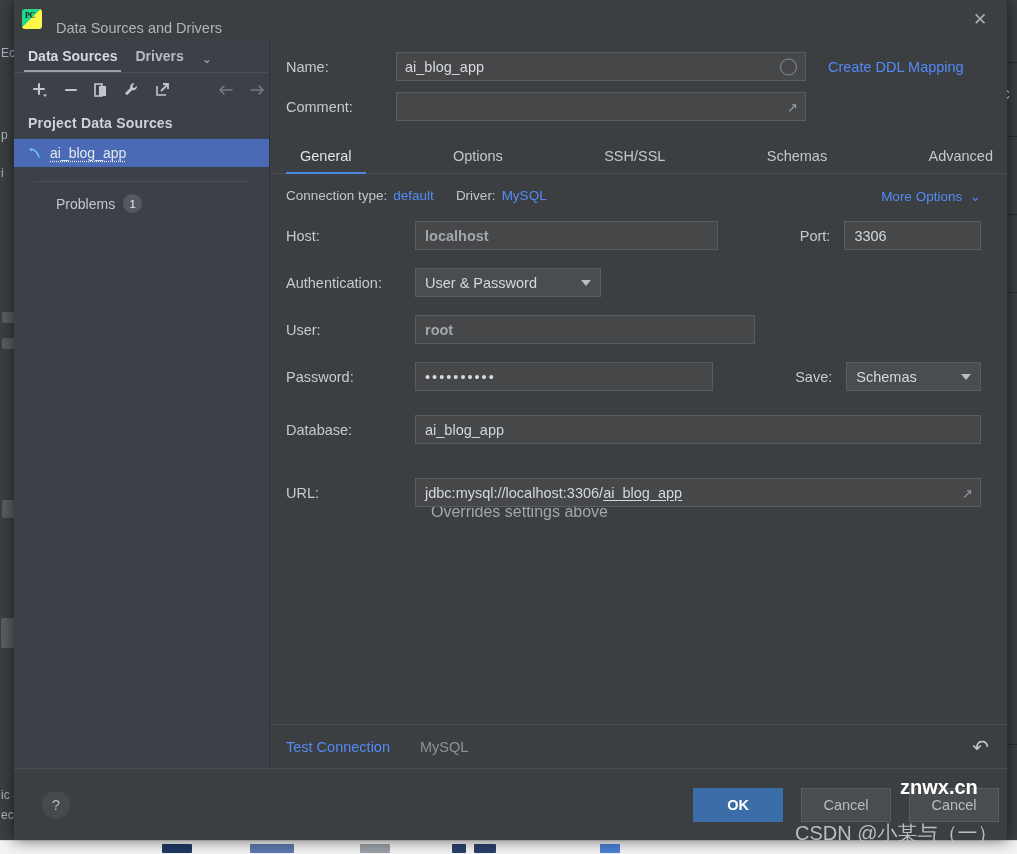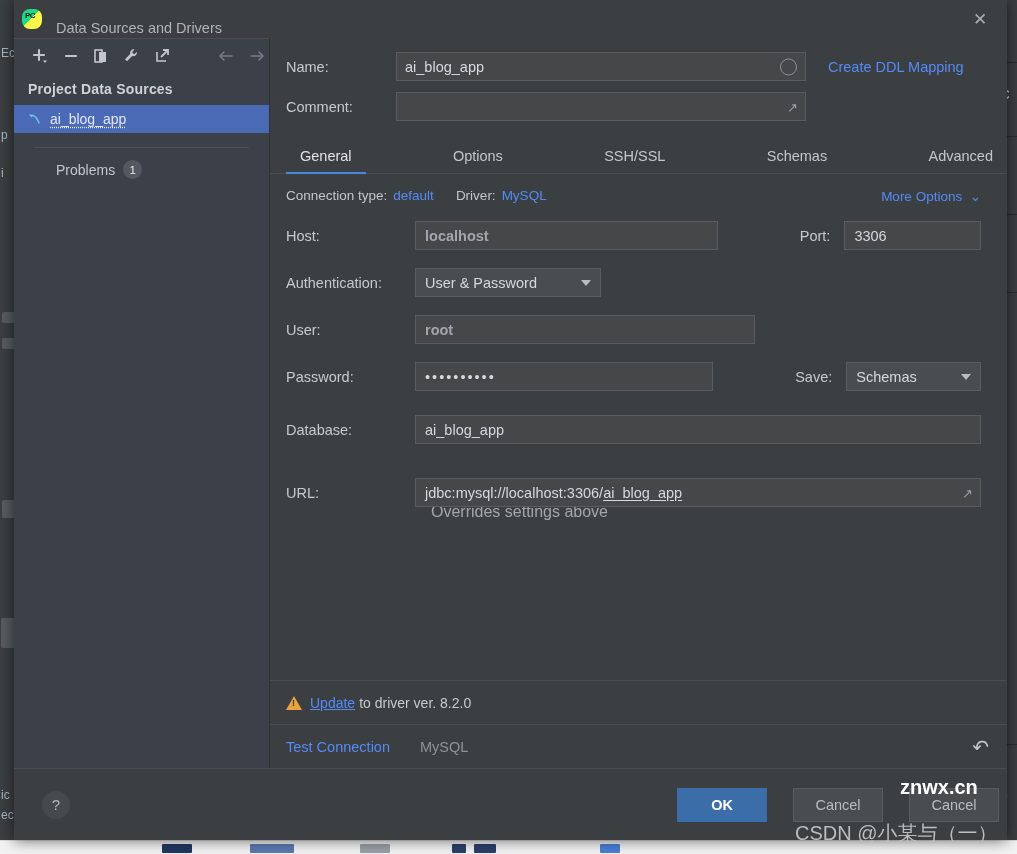--- a/index.html
+++ b/index.html
@@ -43,23 +43,23 @@
     box-shadow: 0 0 14px rgba(0,0,0,0.6);
     display: flex; flex-direction: column;
   }
 
   
   .titlebar {
     height: 38px; flex: 0 0 38px; position: relative;
     background: #3c3f41; display: flex; align-items: center;
   }
   .pc-logo {
-    width: 20px; height: 20px; margin-left: 8px; border-radius: 8px;
+    width: 20px; height: 20px; margin-left: 8px; border-radius: 3px;
     background: linear-gradient(135deg,#21d789 0%, #21d789 45%, #fcf84a 46%, #fcf84a 100%);
-    position: relative; flex: 0 0 20px;
+    position: relative; flex: 0 0 20px; font-family: Liberation Serif, serif;
   }
   .pc-logo span {
     position: absolute; left: 3px; top: 2px; font-size: 8px; font-weight: bold;
     color: #1f1f1f; letter-spacing: -0.5px;
   }
   .title-text { margin-left: 14px; color: #b0b3b8; font-size: 14.5px; margin-top: 18px; }
   .close-btn {
     position: absolute; right: 12px; top: 8px; width: 30px; height: 22px;
     display: flex; align-items: center; justify-content: center;
     color: #a9adb3; font-size: 17px; line-height: 1; cursor: default;
@@ -208,21 +208,21 @@
 
   .btn-bar {
     height: 72px; flex: 0 0 72px; border-top: 1px solid #4a4e50;
     display: flex; align-items: center; padding: 0 18px; position: relative;
   }
   .help-btn {
     width: 28px; height: 28px; border-radius: 50%; background: #474a4c;
     display: flex; align-items: center; justify-content: center;
     color: #b6babe; font-size: 15px; cursor: default; margin-left: 10px;
   }
-  .btn-group { position: absolute; right: 8px; display: flex; gap: 26px; }
+  .btn-group { position: absolute; right: 8px; display: flex; gap: 18px; }
   .btn {
     min-width: 90px; height: 34px; display: flex; align-items: center;
     justify-content: center; font-size: 14.5px; cursor: default;
     border: 1px solid #5a5d60; background: #4a4d4f; color: #b8bcc0;
   }
   .btn.primary { background: #3b6ea8; border-color: #3b6ea8; color: #ffffff; font-weight: bold; }
   .wm-csdn {
     position: absolute; left: 795px; top: 820px; color: #b9bcc0;
     font-size: 20px; white-space: nowrap; pointer-events: none;
   }
@@ -275,20 +275,25 @@
           <span>PC</span>
         </div>
       <div class="title-text">Data Sources and Drivers</div>
       <div class="close-btn">✕</div>
     </div>
 
     <div class="body-row">
 
       <div class="left-panel">
 
+        <div class="lp-tabs">
+          <div class="lp-tab active">Data Sources</div>
+          <div class="lp-tab">Drivers</div>
+          <div class="lp-chevron">⌄</div>
+        </div>
         <div class="lp-tabs-underline"></div>
 
         <div class="lp-toolbar">
           <div class="tb-btn">
             <svg width="18" height="18" viewBox="0 0 18 18">
               <path d="M3 8h10M8 3v10" stroke="#c2c6cc" stroke-width="2.1" stroke-linecap="round"></path>
               <path d="M12 13.5l2 2.5 2-2.5z" fill="#c2c6cc"></path>
             </svg>
           </div>
           <div class="tb-btn">
@@ -433,25 +438,20 @@
               <span>jdbc:mysql://localhost:3306/</span>
                 <span class="url-underline">ai_blog_app</span>
               <span class="icon-right">↗</span>
             </div>
           </div>
           <div class="hint">Overrides settings above</div>
         </div>
 
         <div class="spacer"></div>
 
-        <div class="update-bar">
-          <span class="warn-tri"></span>
-          <span class="link-u">Update</span>
-          <span style="margin-left:-4px;"> to driver ver. 8.2.0</span>
-        </div>
 
         <div class="test-bar">
           <span class="link">Test Connection</span>
           <span class="mysql-txt">MySQL</span>
           <span class="refresh-icon">↶</span>
         </div>
 
       </div>
     </div>
 

